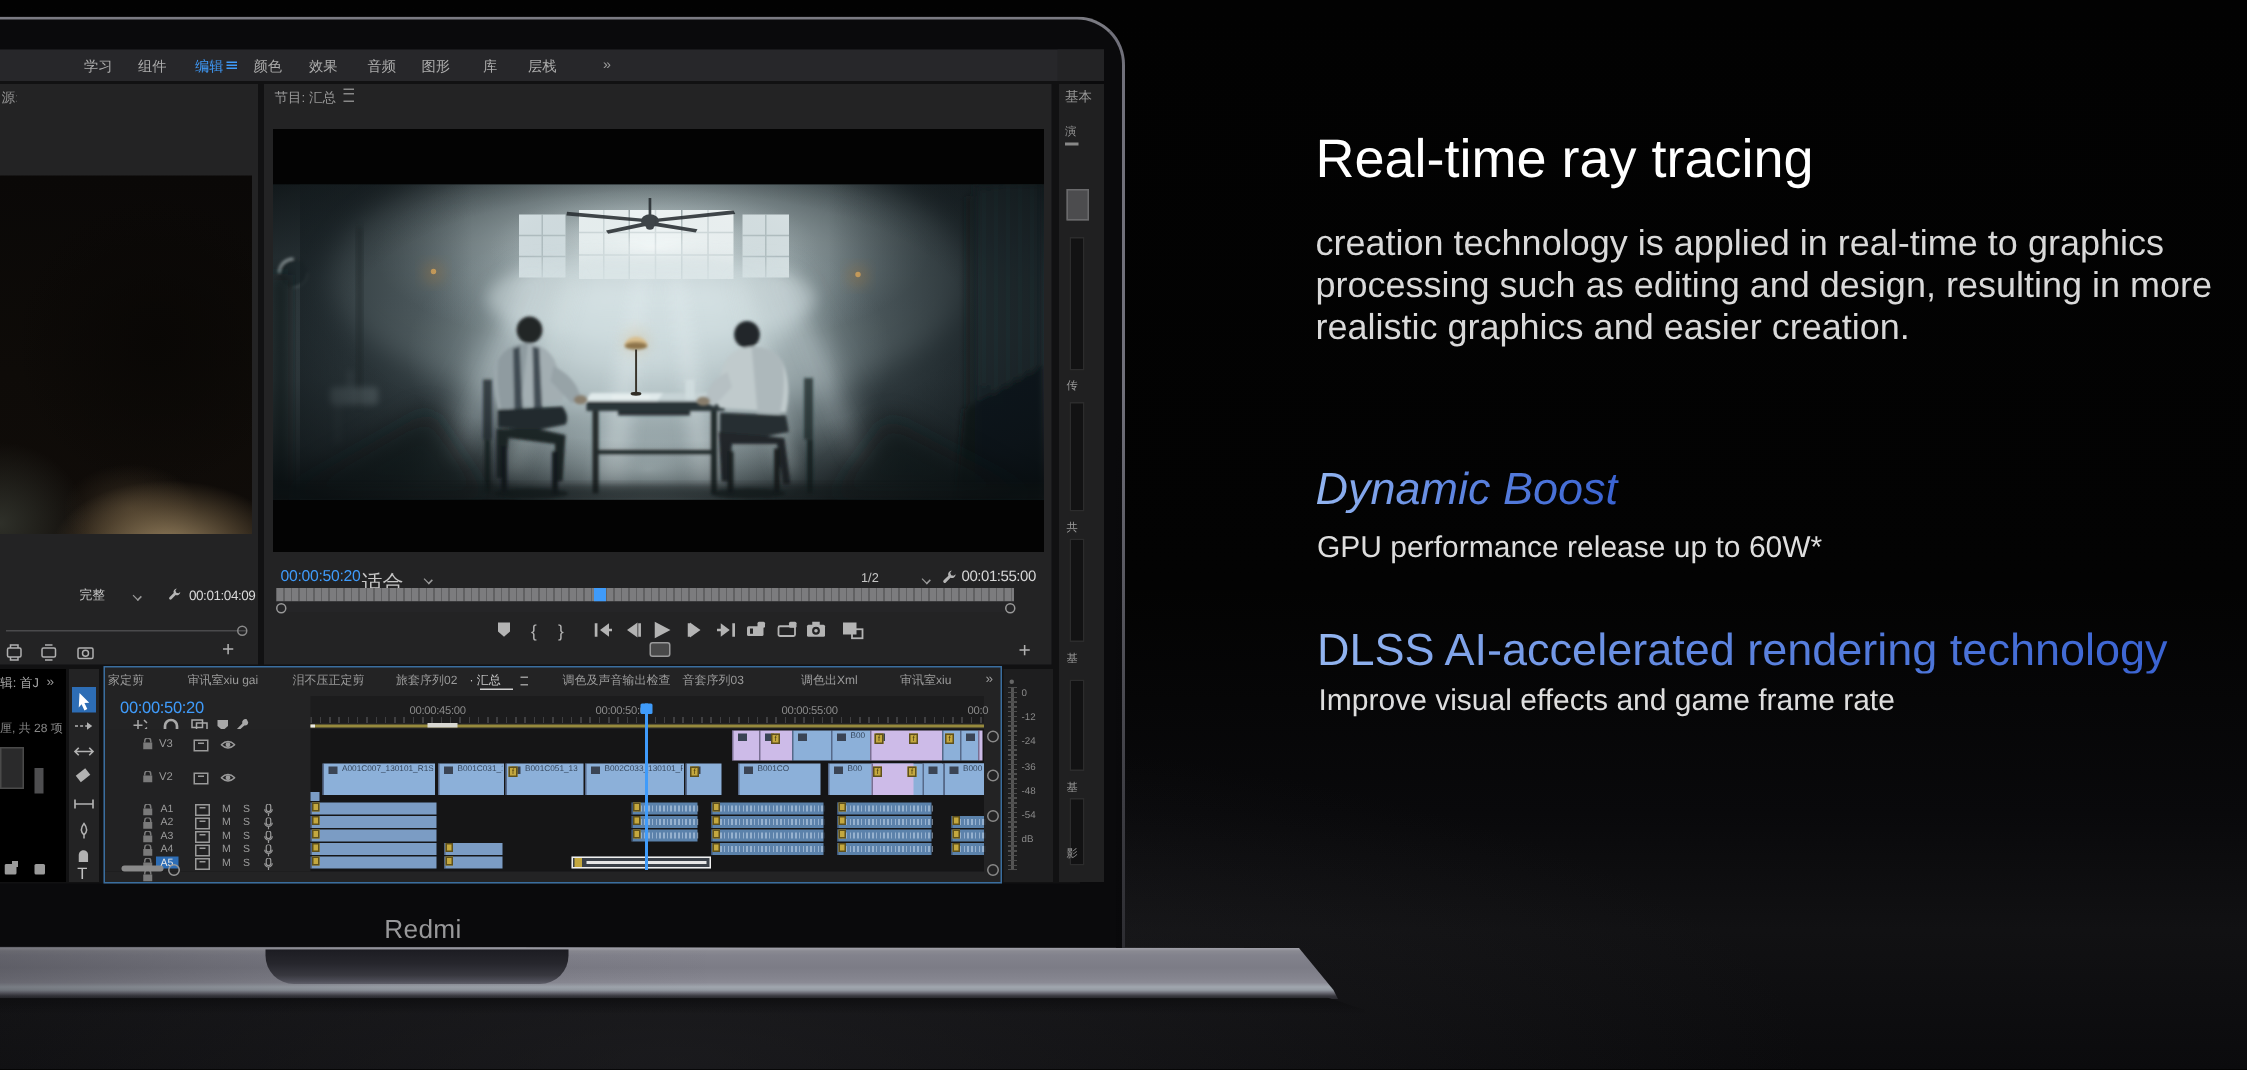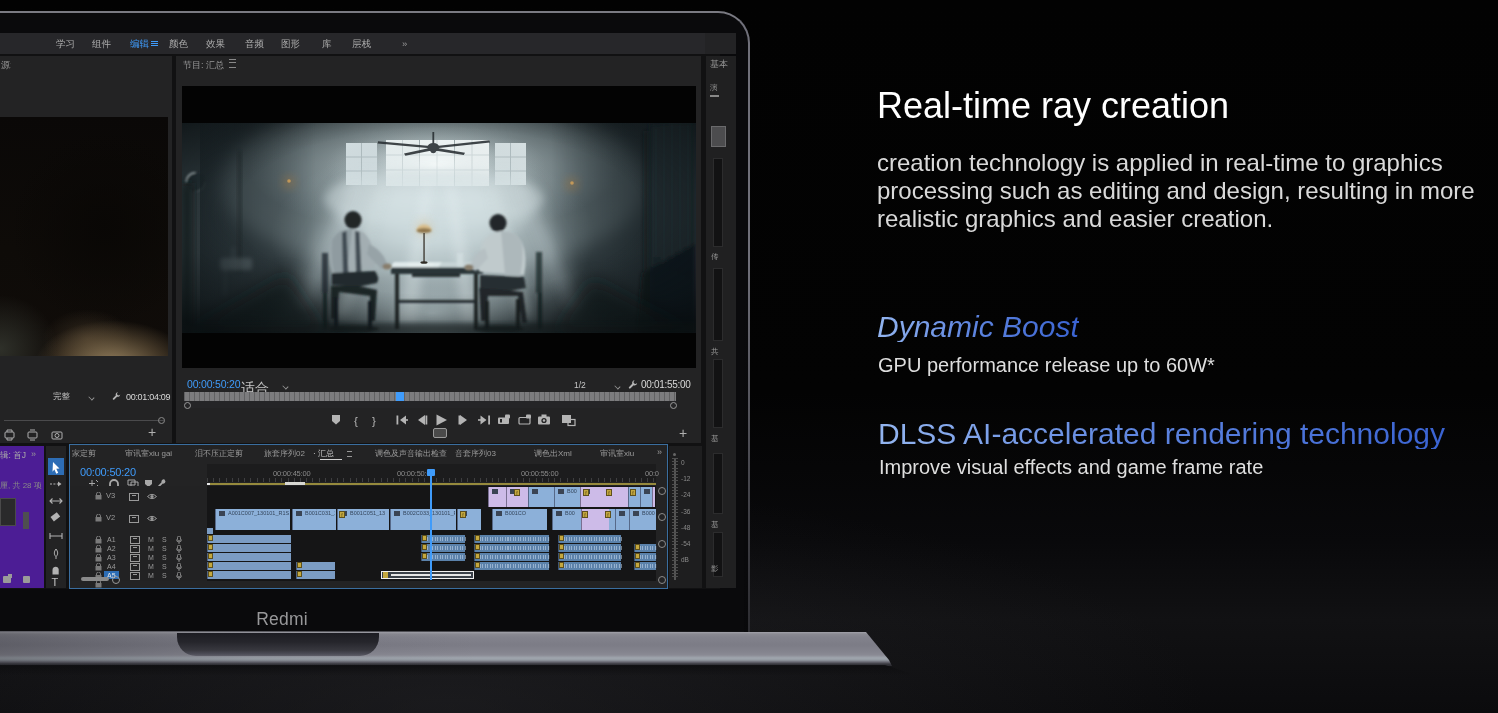--- a/index.html
+++ b/index.html
@@ -348,21 +348,21 @@
     <div class="abs" style="left:7px;top:212px;width:8px;height:71px;background:#121213;border:1px solid #2c2c2d;"></div>
     <div class="abs" style="left:5px;top:291px;font-size:7.5px;color:#9a9a9a;">共</div>
     <div class="abs" style="left:7px;top:303px;width:8px;height:67px;background:#121213;border:1px solid #2c2c2d;"></div>
     <div class="abs" style="left:5px;top:378px;font-size:7.5px;color:#9a9a9a;">基</div>
     <div class="abs" style="left:7px;top:397px;width:8px;height:59px;background:#121213;border:1px solid #2c2c2d;"></div>
     <div class="abs" style="left:5px;top:464px;font-size:7.5px;color:#9a9a9a;">基</div>
     <div class="abs" style="left:7px;top:476px;width:8px;height:43px;background:#121213;border:1px solid #2c2c2d;"></div>
     <div class="abs" style="left:5px;top:508px;font-size:7.5px;color:#9a9a9a;">影</div>
   </div>
 
-  <div class="panel" id="projpanel" style="left:0;top:413px;width:44px;height:142px;background:#4c1d95;">
+  <div class="panel" id="projpanel" style="left:0;top:413px;width:44px;height:142px;background:#000000;">
     <div class="abs" style="left:0;top:4px;font-size:8.5px;color:#aaa;white-space:nowrap;overflow:hidden;width:40px;">辑: 首J</div>
     <div class="abs" style="left:31px;top:3px;font-size:9px;color:#999;">»</div>
     <div class="abs" style="left:0;top:34px;font-size:8px;color:#888;white-space:nowrap;overflow:hidden;width:42px;">厘, 共 28 项</div>
     <div class="abs" style="left:0;top:52px;width:14px;height:26px;border:1px solid #4a4a4a;background:#2a2a2b;"></div>
     <div class="abs" style="left:23px;top:66px;width:6px;height:17px;background:#4e4e50;"></div>
     <div class="abs" style="left:4px;top:158px;width:0;"></div>
     <svg class="abs" style="left:3px;top:128px;" width="30" height="11" viewBox="0 0 30 11">
       <g fill="#9a9a9a">
           <rect x="0" y="2" width="8" height="7" rx="1"></rect>
           <rect x="5" y="0" width="4" height="4"></rect>
@@ -672,21 +672,21 @@
   background:linear-gradient(180deg,#54545c 0,#a2a2aa 1px,#8a8a92 3px,#82828c 6px,#7c7c86 14px,#84848e 21px,#8a8a94 24px,#a0a6ae 27px,#949aa2 29px,#686872 31px,#38383e 33px,#2a2a30 35px);
   clip-path:polygon(0 0,886px 1px,909px 29px,912px 35px,0 35px);"></div>
 <div class="abs" style="left:-20px;top:631px;width:912px;height:35px;background:linear-gradient(90deg,rgba(25,25,30,.32),rgba(25,25,30,.08) 30%,rgba(25,25,30,0) 55%);clip-path:polygon(0 0,886px 1px,909px 29px,912px 35px,0 35px);"></div>
 <div class="abs" id="notch" style="left:177px;top:633px;width:202px;height:23px;
   background:linear-gradient(180deg,#1c1c22 0,#26262c 40%,#38383f 75%,#4e4e58 92%,#60606a 100%);
   border-radius:0 0 19px 19px;"></div>
 <div class="abs" id="baseshadow" style="left:-20px;top:665px;width:930px;height:11px;
   background:linear-gradient(180deg,rgba(14,14,16,.95),rgba(5,5,6,0));
   clip-path:polygon(0 0,905px 0,938px 11px,0 11px);"></div>
 
-<div class="txt" id="h1">Real-time ray creation</div>
+<div class="txt" id="h1">Real-time ray tracing</div>
 <div id="para">
     <div>creation technology is applied in real-time to graphics</div>
     <div>processing such as editing and design, resulting in more</div>
     <div>realistic graphics and easier creation.</div>
   </div>
 <div class="txt blue-g" id="h2">Dynamic Boost</div>
 <div class="txt" id="sub2">GPU performance release up to 60W*</div>
 <div class="txt blue-g" id="h3">DLSS AI-accelerated rendering technology</div>
 <div class="txt" id="sub3">Improve visual effects and game frame rate</div>
 

